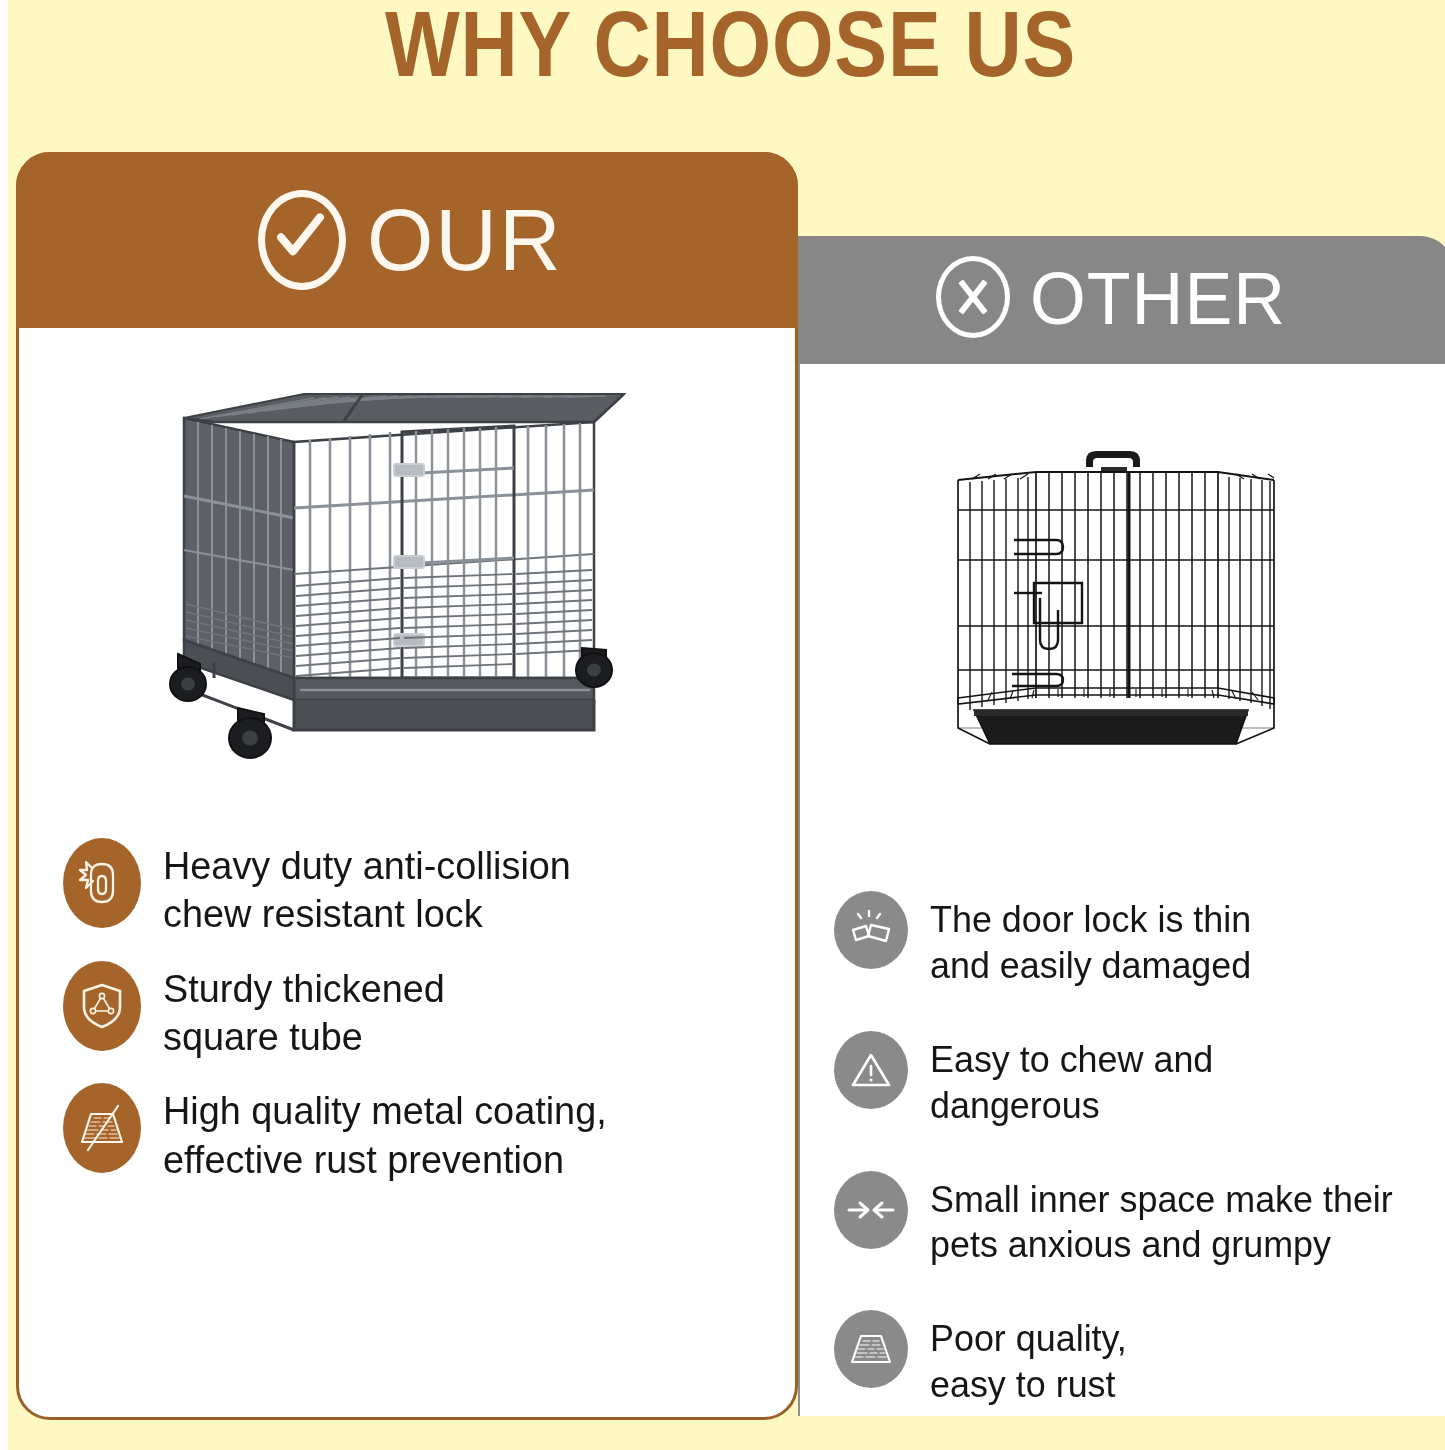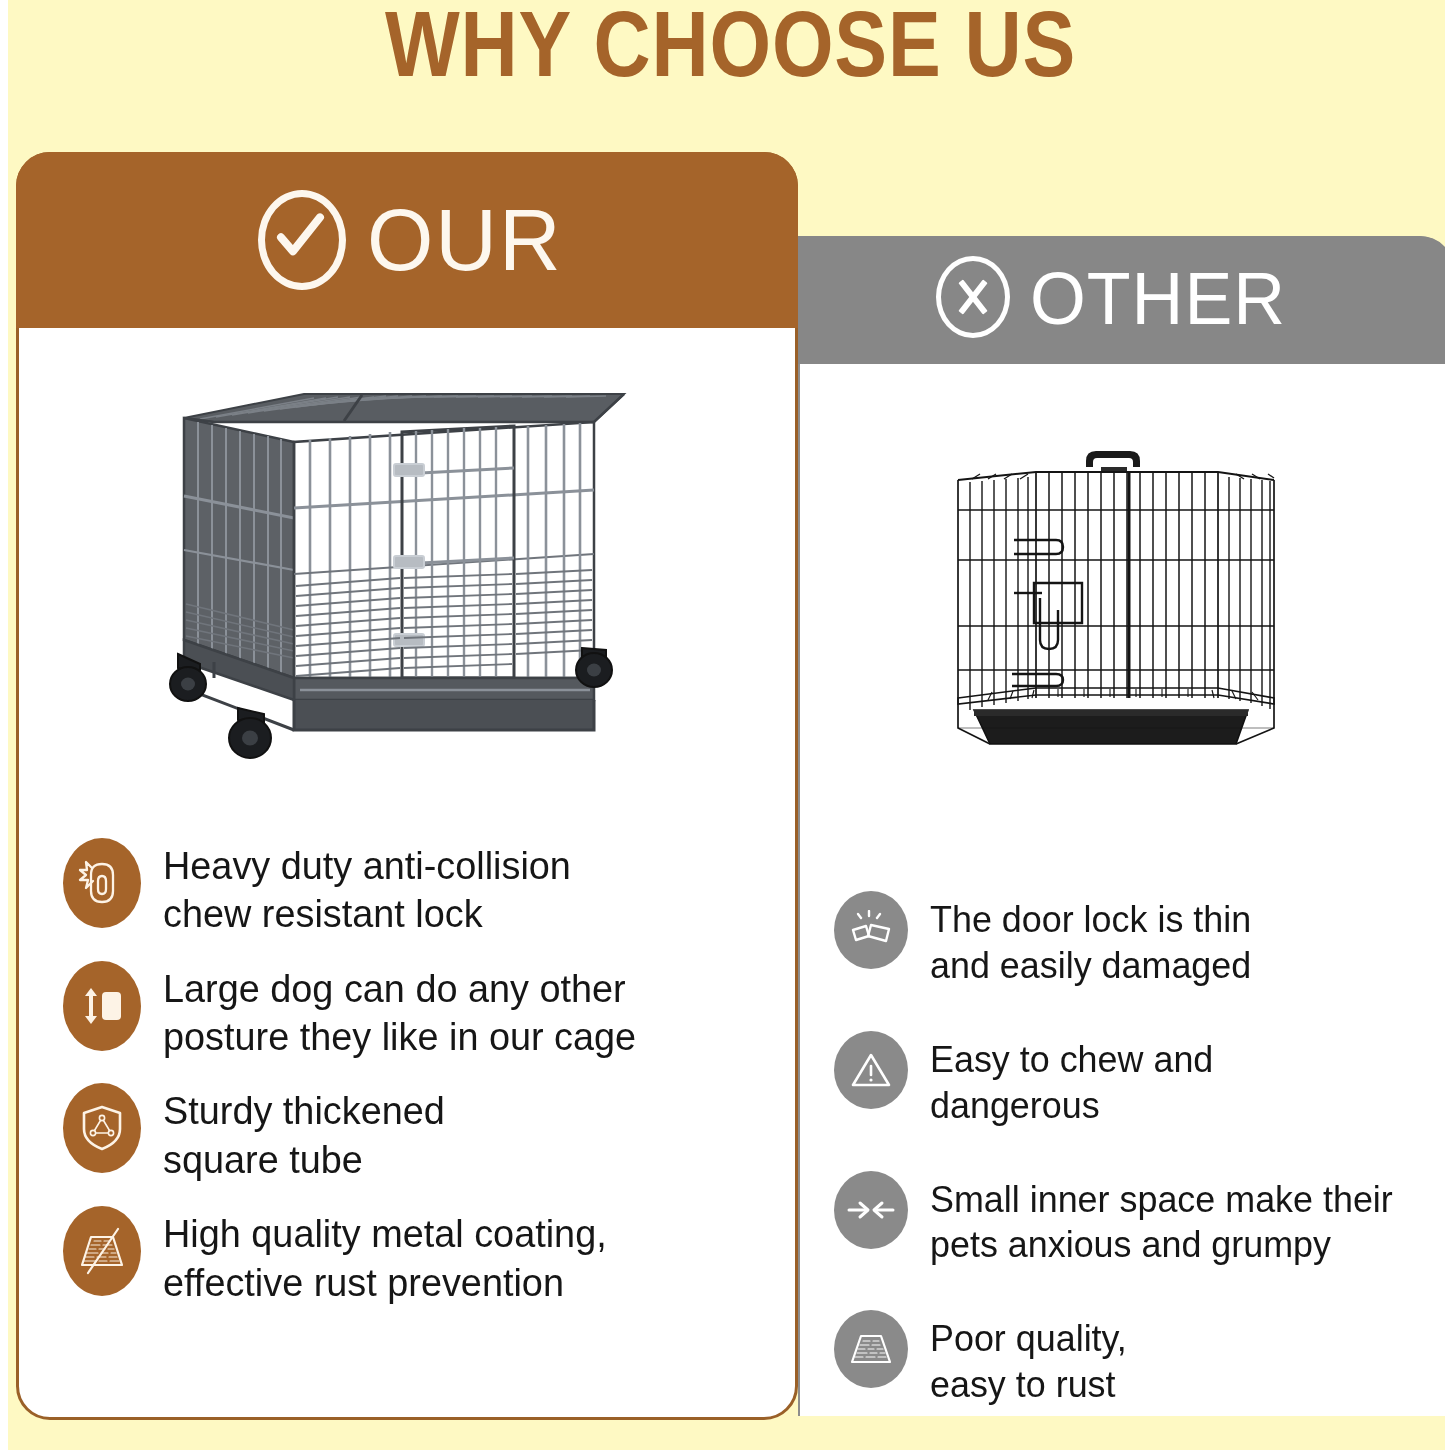--- a/index.html
+++ b/index.html
@@ -487,32 +487,20 @@
             <path d="M24 6 q11 0 11 11 v16 q0 11 -11 11 q-11 0 -11 -11 v-16 q0 -11 11 -11 z"></path>
             <path d="M24 18 q4 0 4 5 v8 q0 5 -4 5 q-4 0 -4 -5 v-8 q0 -5 4 -5 z"></path>
             <path d="M14 10 L8 4 L9 12 L2 12 L8 17 L2 22 L10 22 L8 30 L15 23"></path>
           </g>
         </svg>
       </span>
       <span class="ftext">Heavy duty anti-collision
 chew resistant lock</span>
     </div>
 
-    <div class="frow frow-our">
-      <span class="ficon ficon-our">
-        <svg width="46" height="44" viewBox="0 0 46 44">
-          <g fill="#fdf3e6">
-            <path d="M12 4 L18 12 L14 12 L14 32 L18 32 L12 40 L6 32 L10 32 L10 12 L6 12 z"></path>
-            <rect x="23" y="8" width="19" height="28" rx="4"></rect>
-          </g>
-        </svg>
-      </span>
-      <span class="ftext">Large dog can do any other
-posture they like in our cage</span>
-    </div>
 
     <div class="frow frow-our">
       <span class="ficon ficon-our">
         <svg width="44" height="48" viewBox="0 0 44 48">
           <g stroke="#fdf3e6" fill="none" stroke-width="2.6" stroke-linejoin="round">
             <path d="M22 3 L40 9 v16 q0 13 -18 20 Q4 38 4 25 V9 z"></path>
             <g stroke-width="1.6">
               <path d="M22 14 L13 29 L31 29 z"></path>
               <circle cx="22" cy="14" r="2.6" fill="#a5642a"></circle>
               <circle cx="13" cy="29" r="2.6" fill="#a5642a"></circle>

